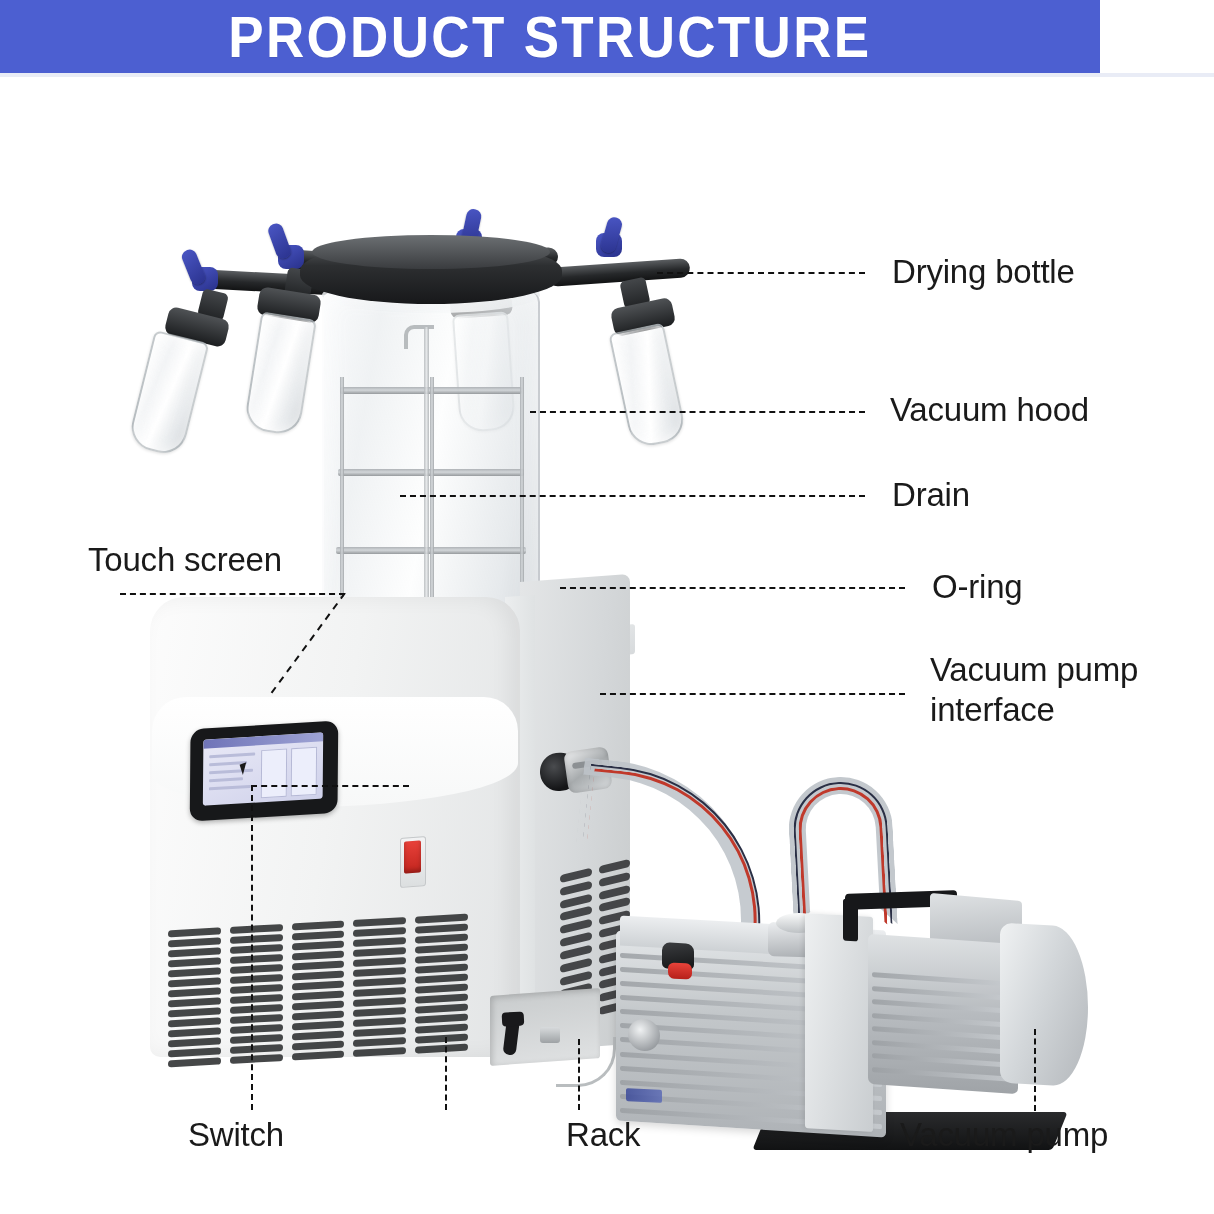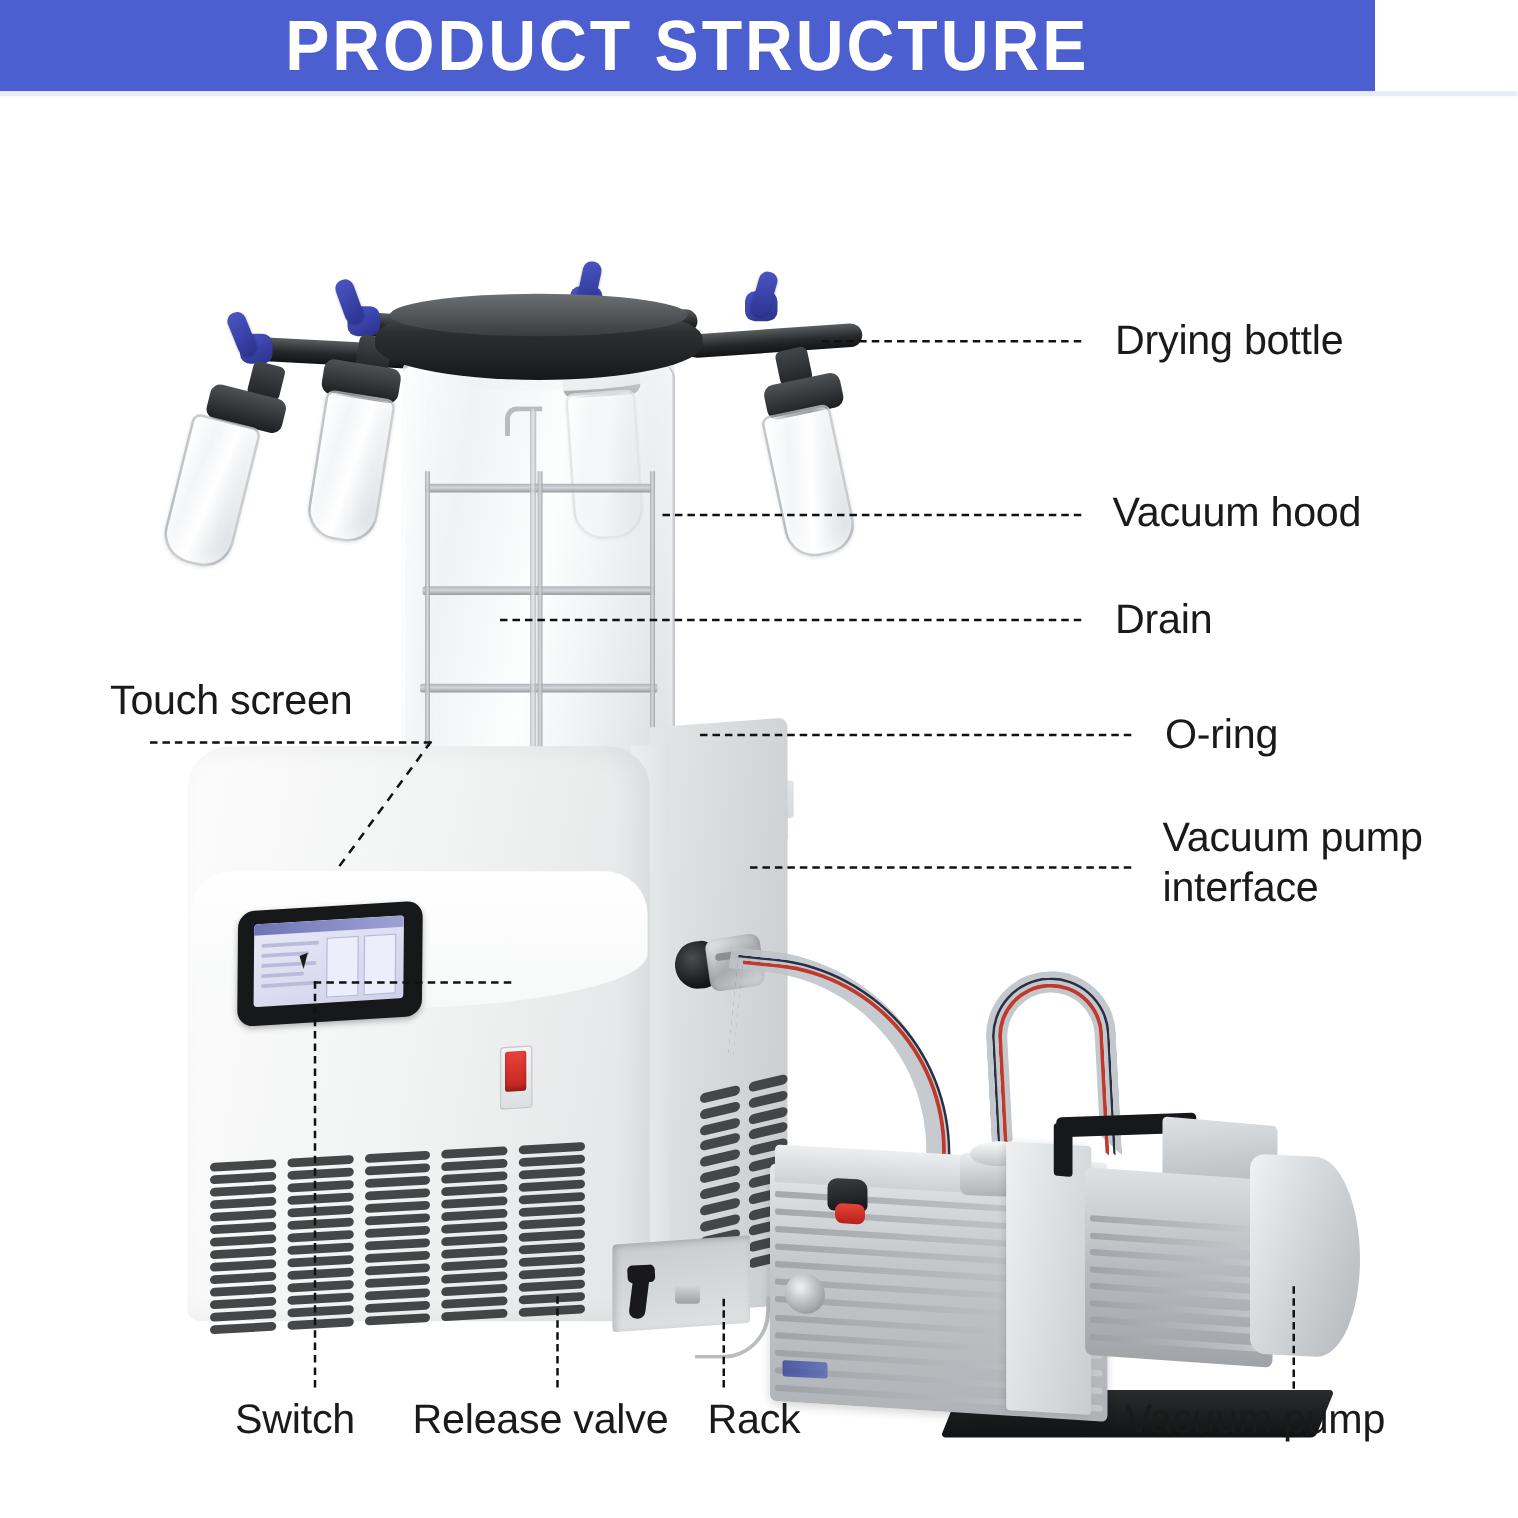--- a/index.html
+++ b/index.html
@@ -750,19 +750,18 @@
 
   <div class="label two-line" style="left:930px; top:573px;">
     <span>Vacuum pump</span><br>
     <span>interface</span>
   </div>
 
   <div class="label" style="left:88px; top:463px;">Touch screen</div>
 
   <div class="label" style="left:188px; top:1038px;">Switch</div>
 
-  <div class="label" style="left:330px; top:1038px;">Release valve</div>
 
   <div class="label" style="left:566px; top:1038px;">Rack</div>
 
   <div class="label" style="left:900px; top:1038px;">Vacuum pump</div>
 
 </div>
 
 </body></html>

